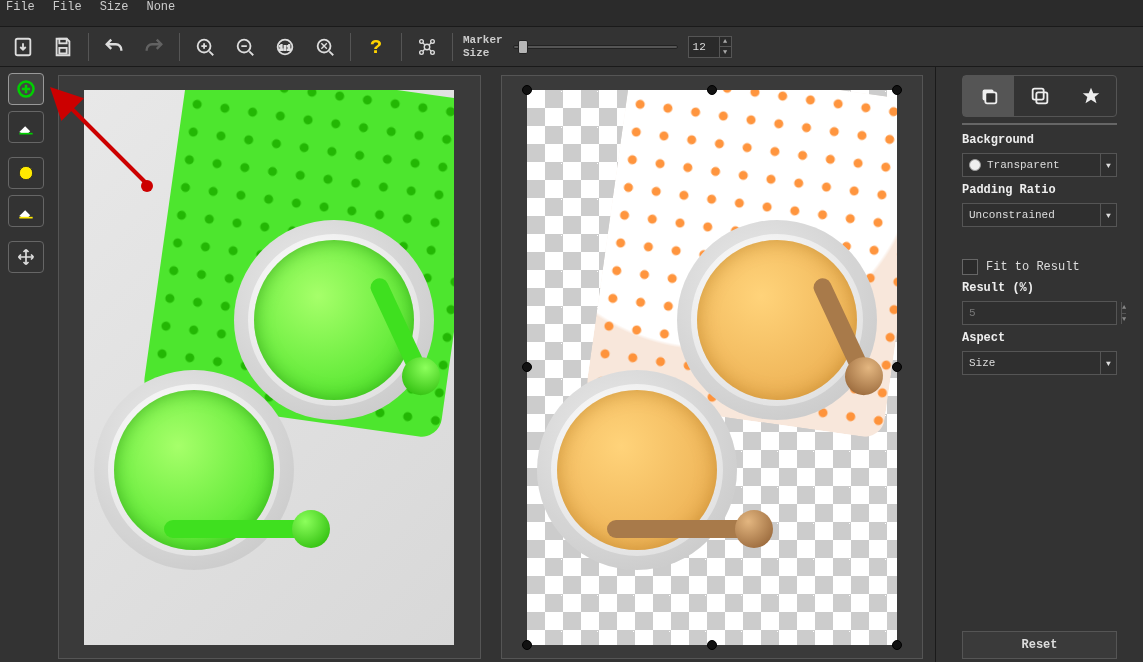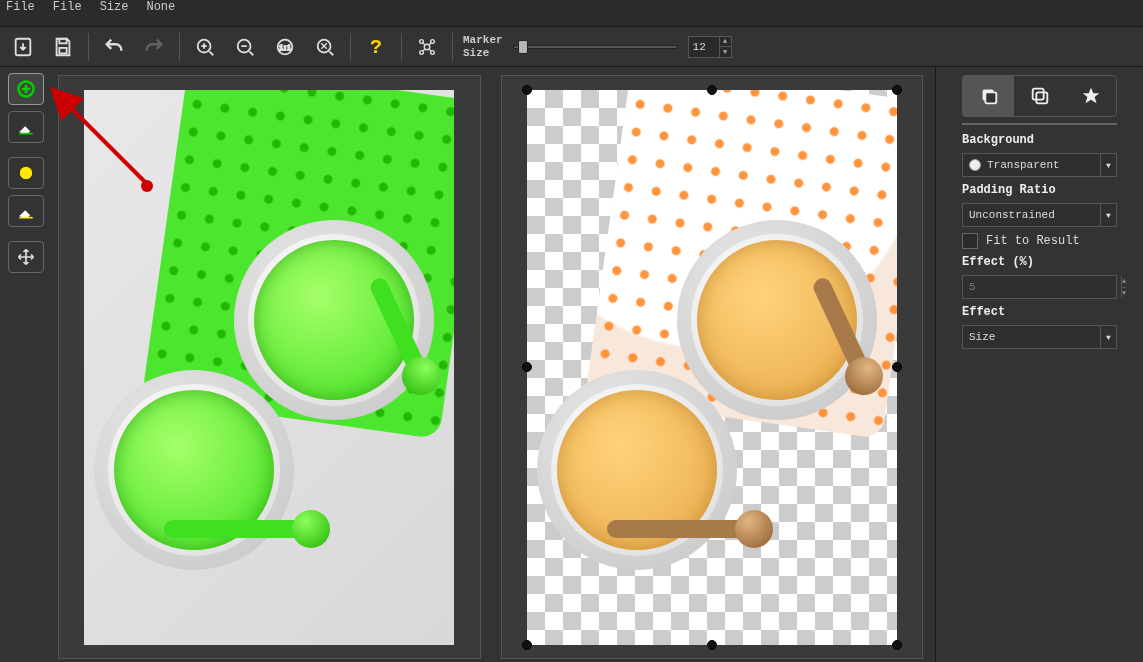--- a/index.html
+++ b/index.html
@@ -79,21 +79,21 @@
 .right-panel { width: 208px; background: #333; border-left: 1px solid #1a1a1a; display: flex; flex-direction: column; padding: 8px 26px; gap: 6px; }
 .rp-tabs { height: 42px; border: 1px solid #555; border-radius: 4px; display: flex; align-items: center; }
 .rp-tabs .tab { flex: 1; display: flex; align-items: center; justify-content: center; height: 100%; cursor: pointer; }
 .rp-tabs .tab svg { width: 22px; height: 22px; fill: #eee; }
 .rp-tabs .tab.active { background: #555; }
 .rp-divider { height: 2px; background: #666; margin-bottom: 2px; }
 .rp-heading { font-weight: bold; color: #eee; font-size: 12px; }
 .combo { display: flex; border: 1px solid #555; height: 24px; background: #2f2f2f; align-items: center; }
 .combo .val { flex: 1; padding: 0 6px; display: flex; align-items: center; gap: 6px; font-size: 11px; }
 .combo .arrow-d { width: 16px; border-left: 1px solid #555; height: 100%; display: flex; align-items: center; justify-content: center; font-size: 8px; cursor: pointer; }
-.checkbox-row { display: flex; align-items: center; gap: 8px; }
+.checkbox-row { display: flex; align-items: center; gap: 8px; margin-top: 26px; }
 .checkbox { width: 16px; height: 16px; border: 1px solid #666; background: #2b2b2b; cursor: pointer; }
 .rp-input { display: flex; border: 1px solid #555; height: 24px; background: #2f2f2f; }
 .rp-input input { flex: 1; background: transparent; border: none; color: #999; font-family: inherit; font-size: 11px; padding: 0 6px; }
 .rp-input .spin-btns { display: flex; flex-direction: column; width: 14px; border-left: 1px solid #555; }
 .rp-input .spin-btns div { flex: 1; display: flex; align-items: center; justify-content: center; font-size: 7px; color: #888; cursor: pointer; }
 .rp-input .spin-btns div:first-child { border-bottom: 1px solid #555; }
 .rp-input.disabled input { color: #777; }
 .reset-btn { margin-top: auto; height: 28px; border: 1px solid #555; background: #3a3a3a; display: flex; align-items: center; justify-content: center; font-weight: bold; cursor: pointer; }
 
 .swatch-circle { width: 12px; height: 12px; border-radius: 50%; background: #eee; border: 1px solid #999; display: inline-block; }
@@ -329,31 +329,32 @@
           <span>Unconstrained</span>
         </div>
       <div class="arrow-d">▼</div>
     </div>
 
     <div class="checkbox-row">
       <div class="checkbox"></div>
       <span>Fit to Result</span>
     </div>
 
-    <div class="rp-heading">Effect (%)</div>
+    <div class="rp-heading">Result (%)</div>
     <div class="rp-input disabled">
       <input value="5" style="">
       <div class="spin-btns">
           <div>▲</div>
           <div>▼</div>
         </div>
     </div>
 
-    <div class="rp-heading">Effect</div>
+    <div class="rp-heading">Aspect</div>
     <div class="combo">
       <div class="val">
           <span>Size</span>
         </div>
       <div class="arrow-d">▼</div>
     </div>
 
+    <div class="reset-btn">Reset</div>
   </div>
 </div>
 
 </body></html>

